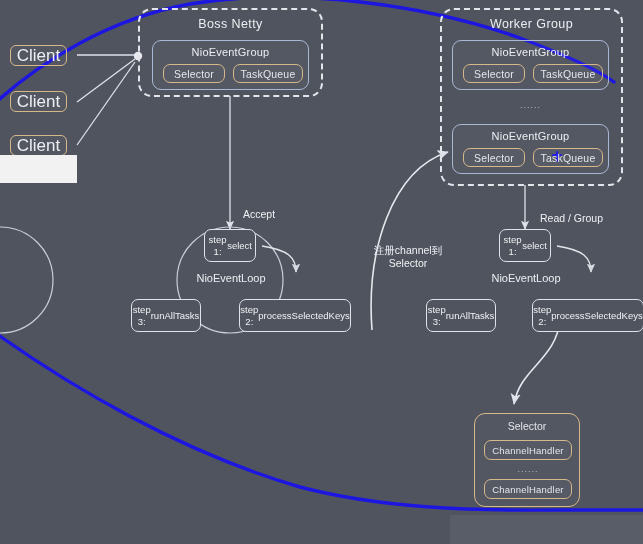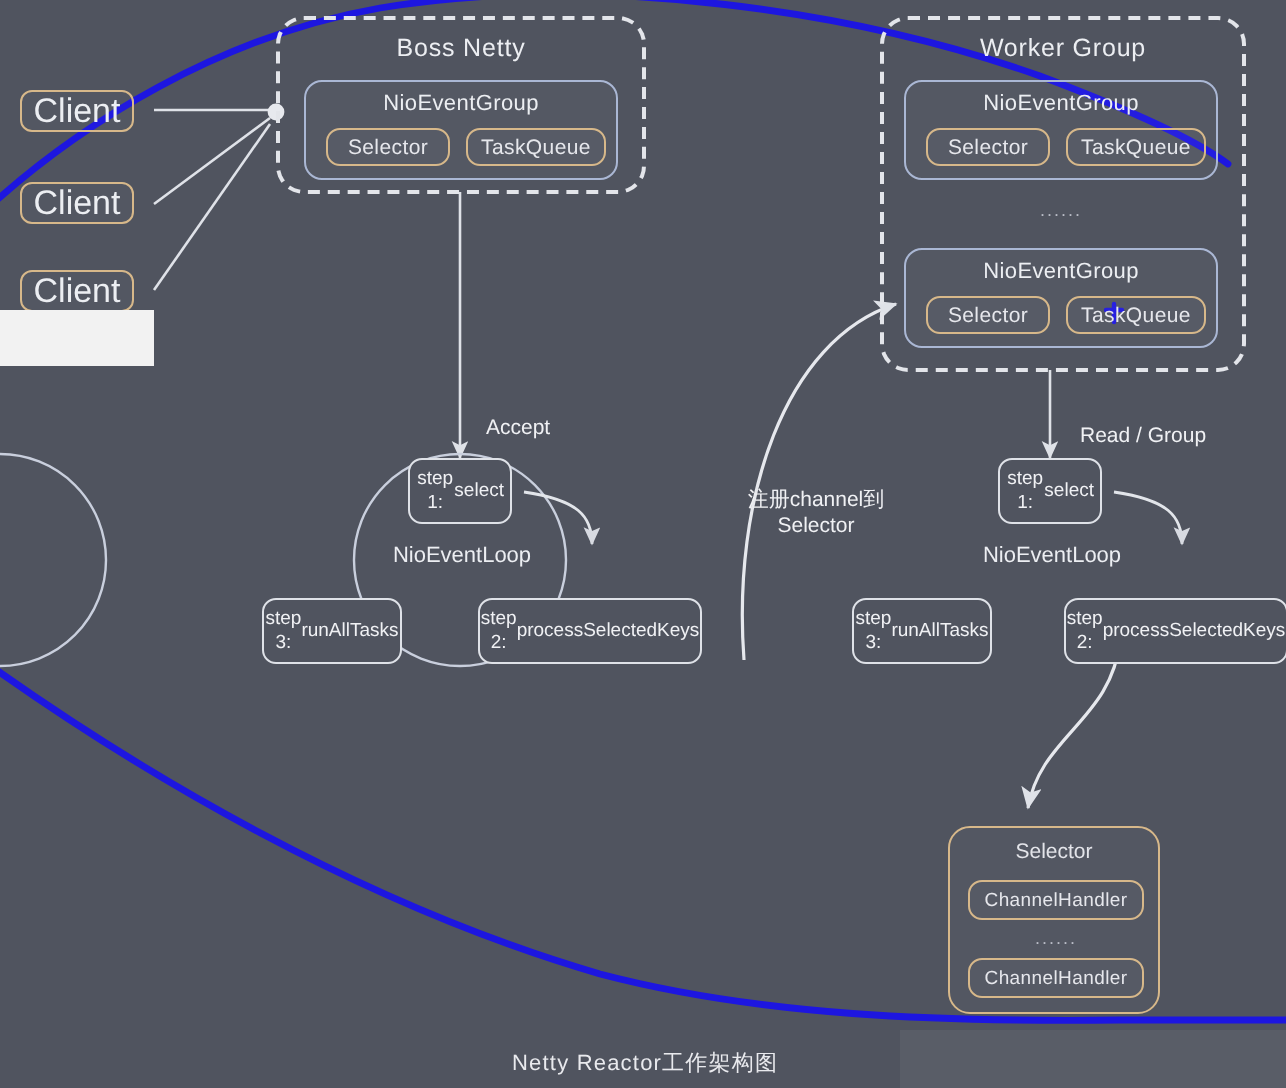--- a/index.html
+++ b/index.html
@@ -304,17 +304,16 @@
     <div class="pipeline-title">Selector</div>
     <div class="pill" style="left:9px; top:26px; width:88px; height:20px; font-size:9.5px;">
       <span>ChannelHandler</span>
     </div>
     <div class="dots" style="left:9px; top:50px; width:88px;">......</div>
     <div class="pill" style="left:9px; top:65px; width:88px; height:20px; font-size:9.5px;">
       <span>ChannelHandler</span>
     </div>
   </div>
 
-  <div class="caption" style="left:256px; top:524px;">Netty Reactor工作架构图</div>
 
   <div class="wm-plate" style="left:450px; top:515px; width:193px; height:29px;"></div>
 
 </div>
 
 </body></html>

